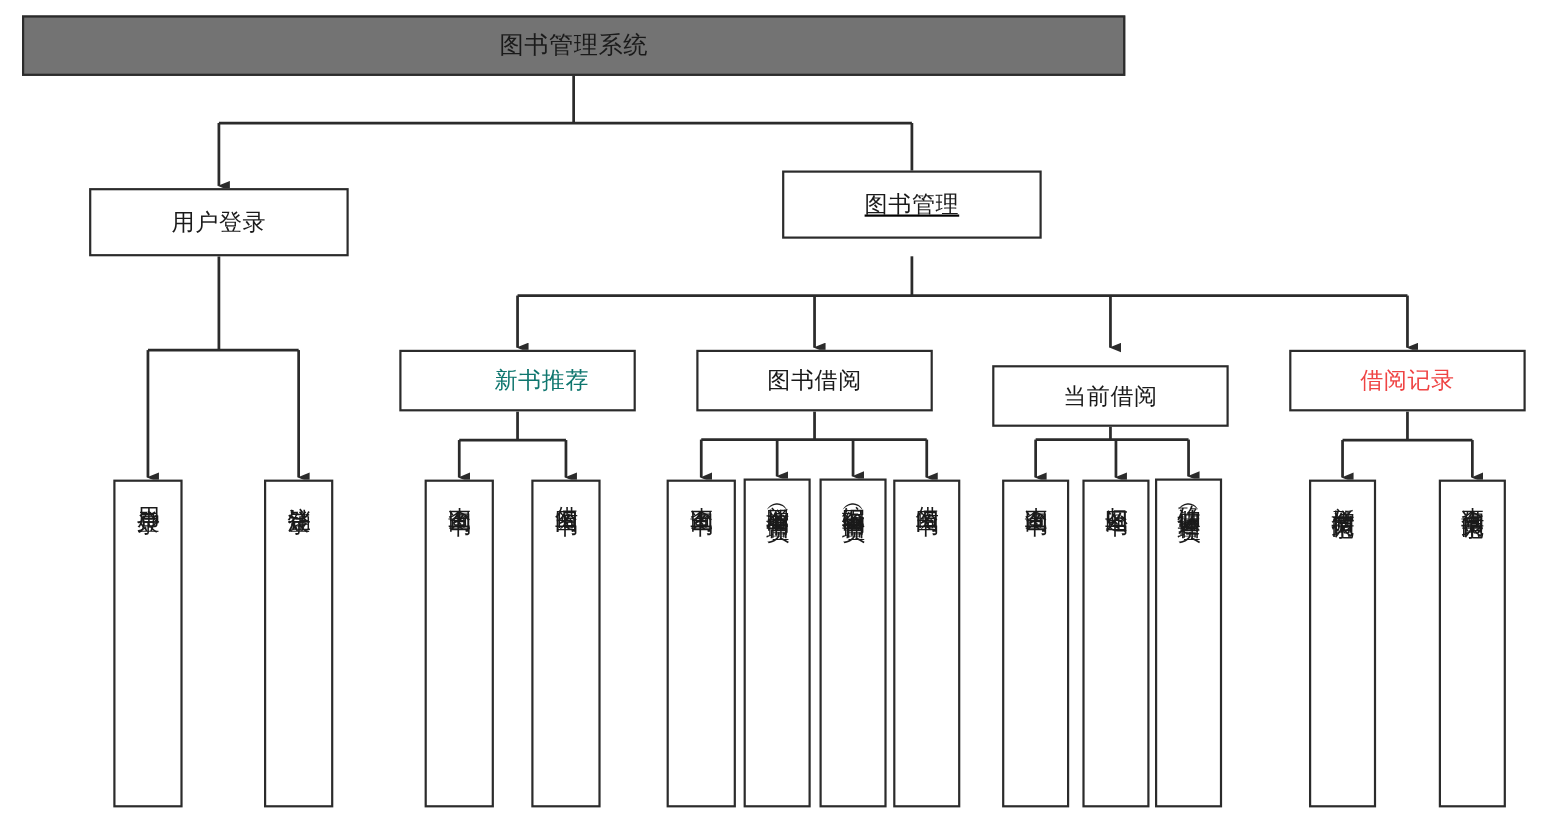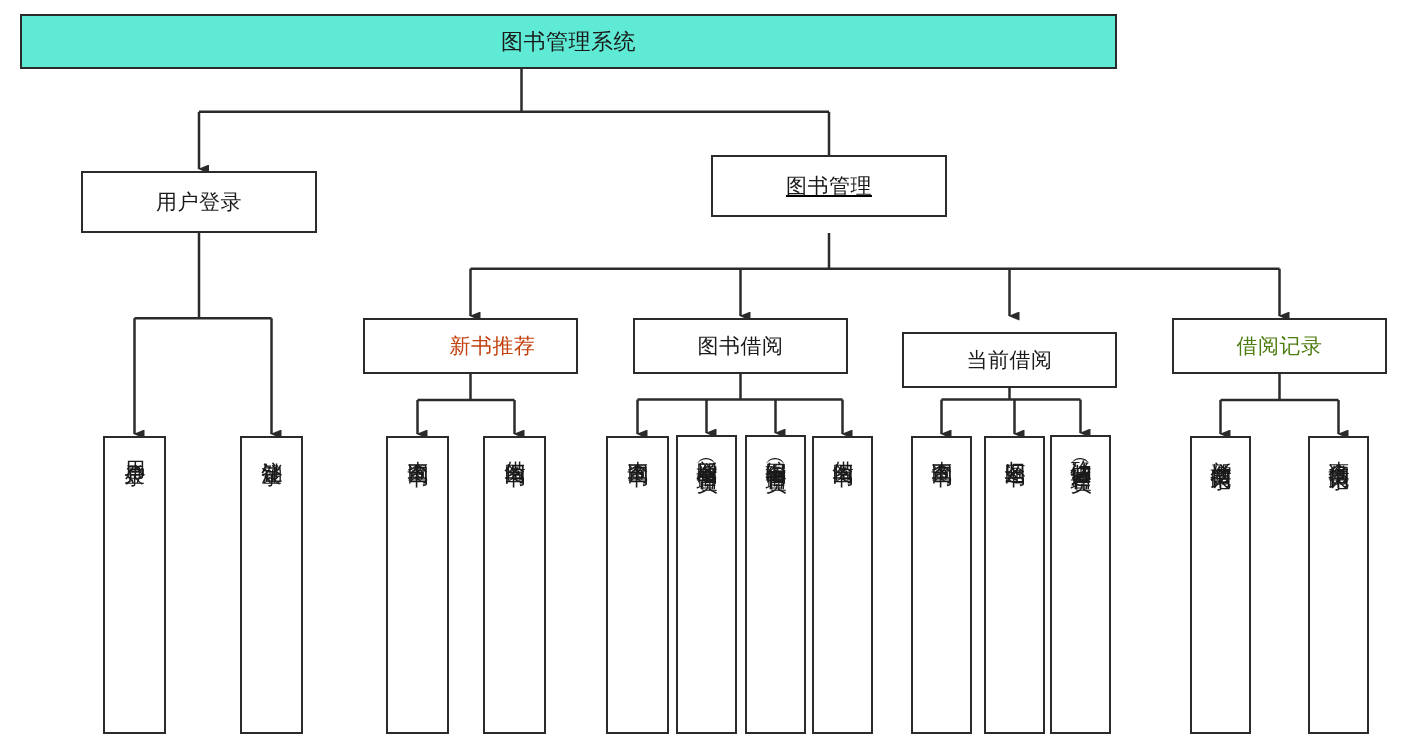--- a/index.html
+++ b/index.html
@@ -108,40 +108,40 @@
         <line x1="1014.5" y1="399.62" x2="1014.5" y2="434" stroke="#2b2b2b" stroke-width="2.5" marker-end="url(#arrowhead)"></line>
         <line x1="1080.5" y1="399.62" x2="1080.5" y2="433" stroke="#2b2b2b" stroke-width="2.5" marker-end="url(#arrowhead)"></line>
         <line x1="1279.5" y1="374" x2="1279.5" y2="400.04" stroke="#2b2b2b" stroke-width="2.5"></line>
         <line x1="1220.5" y1="400.04" x2="1338.5" y2="400.04" stroke="#2b2b2b" stroke-width="2.5"></line>
         <line x1="1220.5" y1="400.04" x2="1220.5" y2="434" stroke="#2b2b2b" stroke-width="2.5" marker-end="url(#arrowhead)"></line>
         <line x1="1338.5" y1="400.04" x2="1338.5" y2="434" stroke="#2b2b2b" stroke-width="2.5" marker-end="url(#arrowhead)"></line>
       </g>
   </svg>
 
   <div id="node-layer">
-      <div class="node horizontal root" style="left: 20px; top: 14px; width: 1097px; height: 55px; border-color: rgb(43, 43, 43); background: #5eead4;">
+      <div class="node horizontal root" style="left: 20px; top: 14px; width: 1003px; height: 55px; border-color: rgb(43, 43, 43); background: #737373;">
         <span class="node-label" style="color: rgb(26, 26, 26);">图书管理系统</span>
       </div>
       <div class="node horizontal" style="left: 81px; top: 171px; width: 236px; height: 62px; border-color: rgb(43, 43, 43); background: rgb(255, 255, 255);">
         <span class="node-label" style="color: rgb(26, 26, 26);">用户登录</span>
       </div>
       <div class="node horizontal" style="left: 711px; top: 155px; width: 236px; height: 62px; border-color: rgb(43, 43, 43); background: rgb(255, 255, 255); text-decoration: underline;">
         <span class="node-label" style="color: rgb(26, 26, 26);">图书管理</span>
       </div>
       <div class="node horizontal" style="left: 363px; top: 318px; width: 215px; height: 56px; border-color: rgb(43, 43, 43); background: rgb(255, 255, 255);">
-        <span class="node-label" style="color: #c2410c; margin-left: 44px;">新书推荐</span>
+        <span class="node-label" style="color: #0f766e; margin-left: 44px;">新书推荐</span>
       </div>
       <div class="node horizontal" style="left: 633px; top: 318px; width: 215px; height: 56px; border-color: rgb(43, 43, 43); background: rgb(255, 255, 255);">
         <span class="node-label" style="color: rgb(26, 26, 26);">图书借阅</span>
       </div>
       <div class="node horizontal" style="left: 902px; top: 332px; width: 215px; height: 56px; border-color: rgb(43, 43, 43); background: rgb(255, 255, 255);">
         <span class="node-label" style="color: rgb(26, 26, 26);">当前借阅</span>
       </div>
       <div class="node horizontal" style="left: 1172px; top: 318px; width: 215px; height: 56px; border-color: rgb(43, 43, 43); background: rgb(255, 255, 255);">
-        <span class="node-label" style="color: #4d7c0f;">借阅记录</span>
+        <span class="node-label" style="color: #ef4444;">借阅记录</span>
       </div>
       <div class="node vertical" style="left: 103px; top: 436px; width: 63px; height: 298px; border-color: rgb(43, 43, 43); background: rgb(255, 255, 255);">
         <span class="node-label" style="color: rgb(26, 26, 26);">用户登录</span>
       </div>
       <div class="node vertical" style="left: 240px; top: 436px; width: 63px; height: 298px; border-color: rgb(43, 43, 43); background: rgb(255, 255, 255);">
         <span class="node-label" style="color: rgb(26, 26, 26);">注销登录</span>
       </div>
       <div class="node vertical" style="left: 386px; top: 436px; width: 63px; height: 298px; border-color: rgb(43, 43, 43); background: rgb(255, 255, 255);">
         <span class="node-label" style="color: rgb(26, 26, 26);">查询图书</span>
       </div>

